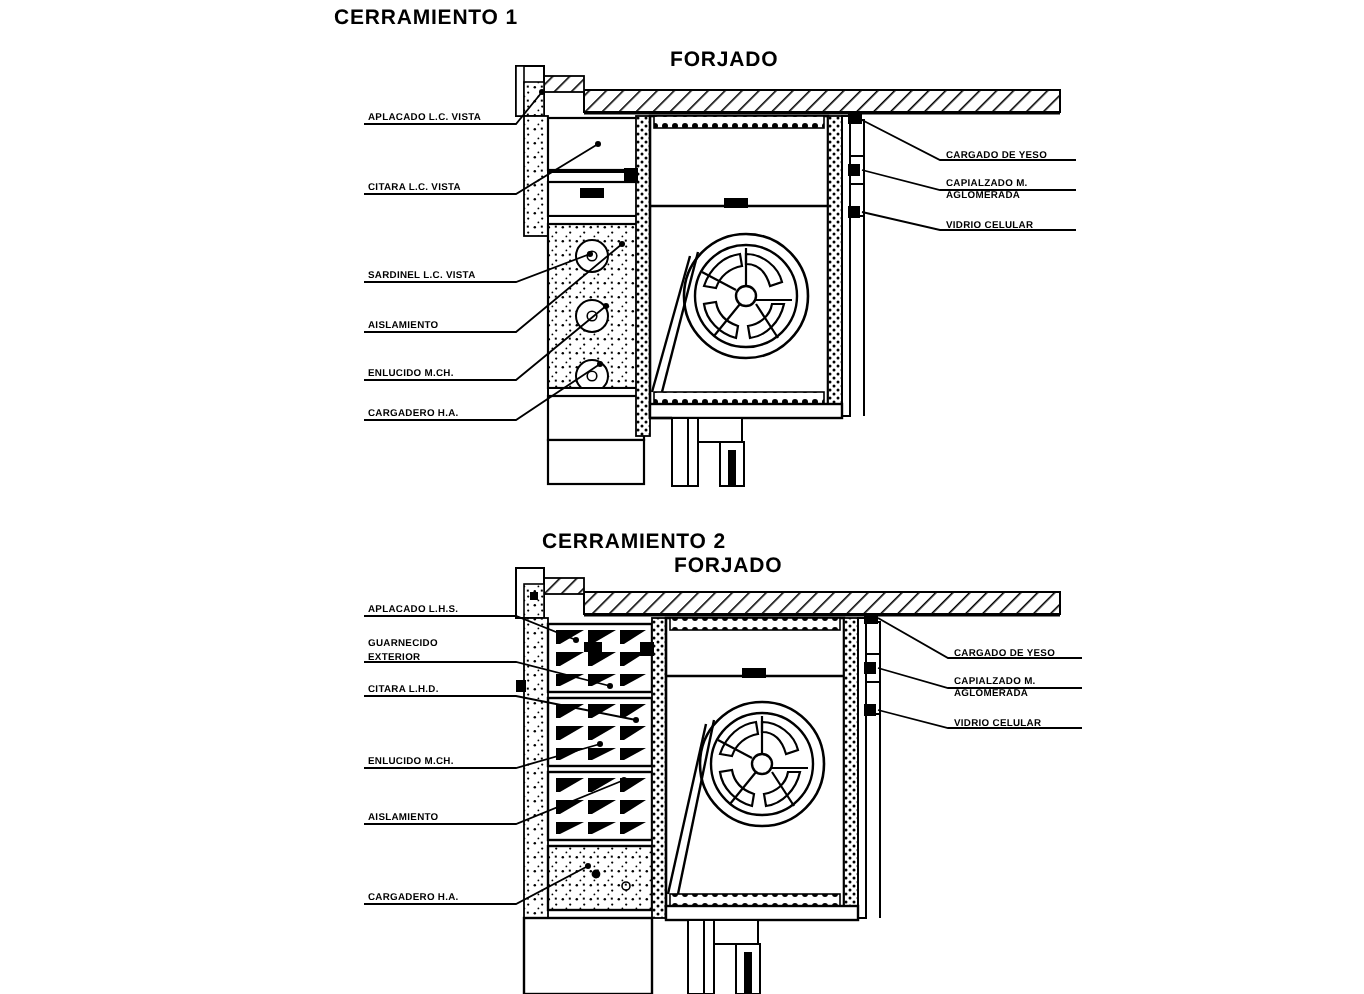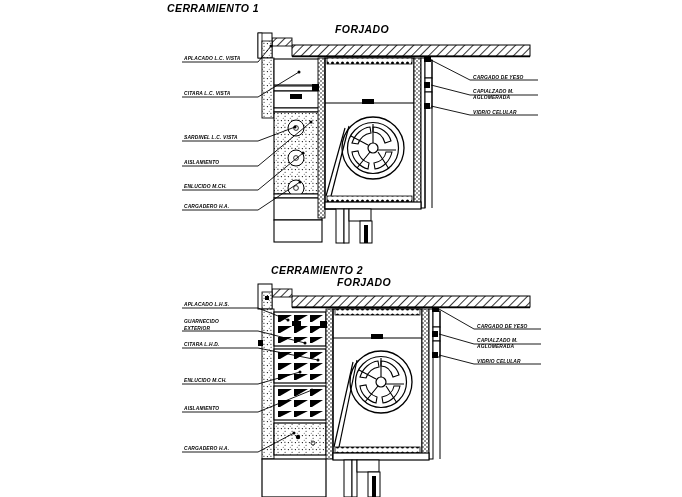--- a/index.html
+++ b/index.html
@@ -1,18 +1,18 @@
 <!DOCTYPE html>
 <html><head>
 <meta charset="utf-8">
 <style>
   html,body{margin:0;padding:0;background:#ffffff;}
   body{width:682px;height:497px;position:relative;overflow:hidden;
        font-family:"Liberation Sans",sans-serif;color:#000;}
-  .sheet{position:absolute;left:0;top:0;width:600px;height:497px;font-style:italic;}
+  .sheet{position:absolute;left:0;top:0;width:600px;height:497px;}
   svg{display:block;}
   .ttl{font-weight:bold;font-size:10.5px;letter-spacing:.4px;}
   .lbl{font-size:4.9px;font-weight:bold;letter-spacing:.15px;}
 </style>
 </head>
 <body>
 
 <div class="sheet">
 <svg width="682" height="497" viewBox="0 0 682 497">
   <defs>

